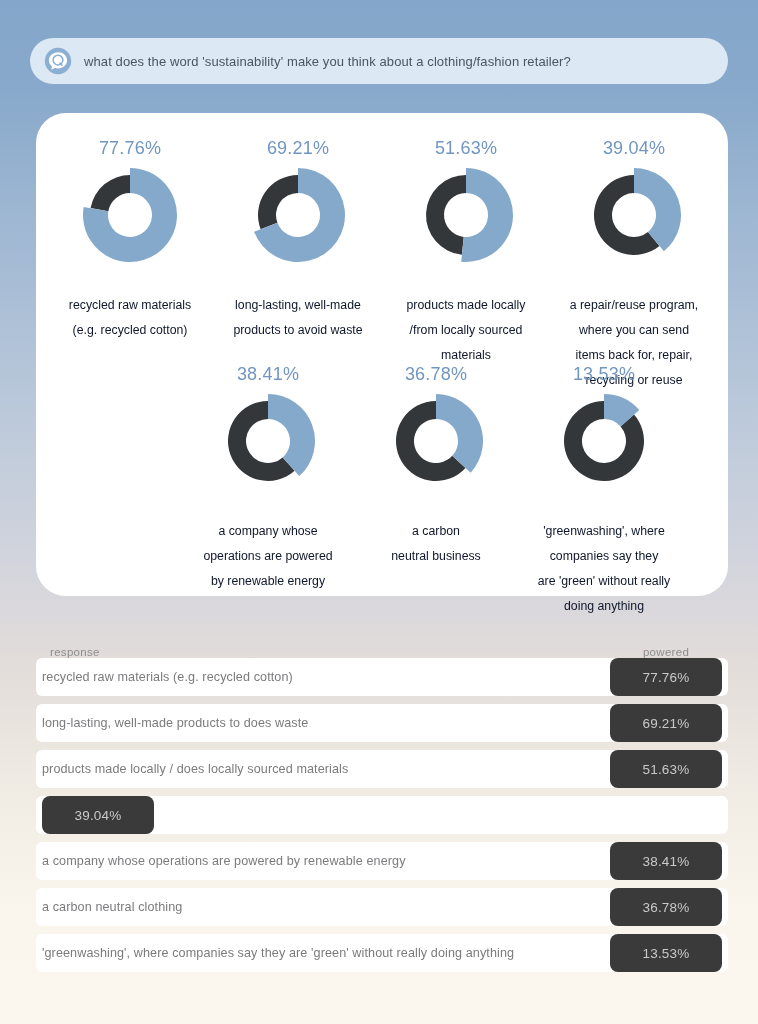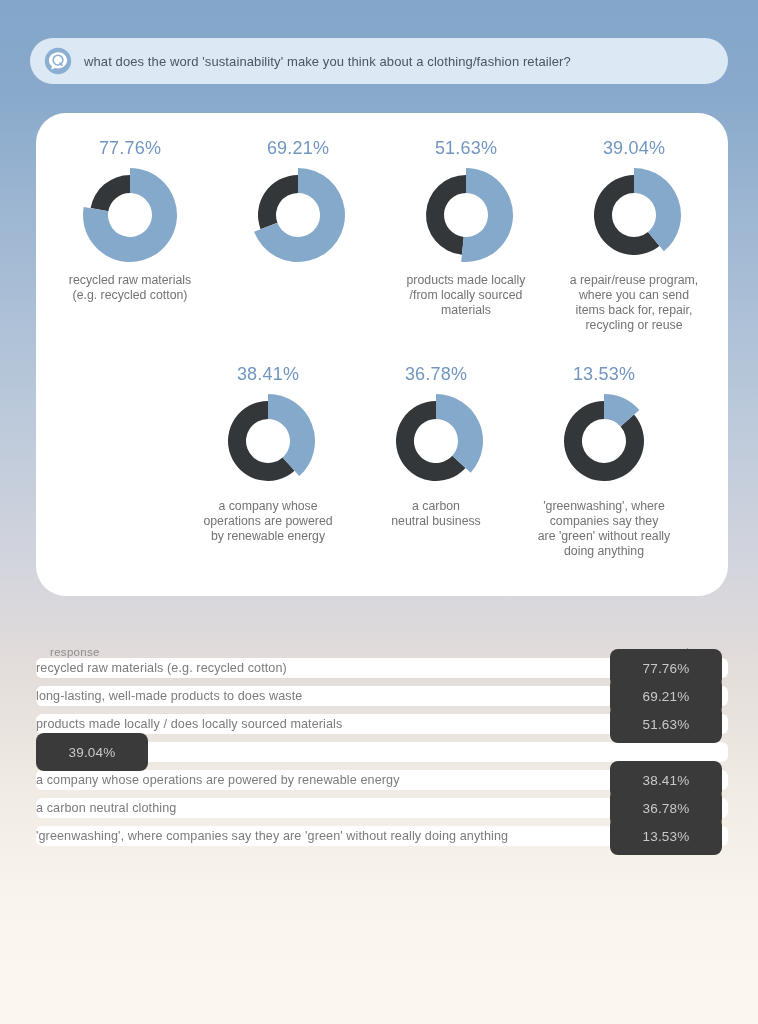--- a/index.html
+++ b/index.html
@@ -95,24 +95,24 @@
     margin-bottom: 6px;
     height: 22px;
     line-height: 22px;
   }
   .donut {
     width: 100px;
     height: 100px;
     display: block;
   }
   .chart-caption {
-    margin-top: 8px;
+    margin-top: 28px;
     font-size: 12.3px;
-    line-height: 15px;
-    color: #737373;
+    line-height: 25px;
+    color: #0f172a;
     text-align: center;
     width: 160px;
   }
 
   
   #table-area {
     position: absolute;
     left: 36px;
     top: 628px;
     width: 692px;
@@ -133,25 +133,25 @@
   #table-header .col-percent {
     width: 112px;
     text-align: center;
     font-size: 11.5px;
     color: #8d8d90;
     letter-spacing: 0.3px;
   }
   .table-row {
     display: flex;
     align-items: center;
-    height: 20px;
+    height: 38px;
     background: #ffffff;
     border-radius: 6px;
     margin-bottom: 8px;
-    padding-left: 0;
+    padding-left: 6px;
     padding-right: 6px;
     box-sizing: border-box;
   }
   .row-label {
     flex: 1;
     font-size: 12.6px;
     color: #7b7b7e;
     letter-spacing: 0.1px;
     white-space: nowrap;
     overflow: hidden;
@@ -198,20 +198,21 @@
         <div class="chart-caption">recycled raw materials<br>(e.g. recycled cotton)</div>
       </div>
       <div class="chart-cell">
         <div class="chart-pct">69.21%</div>
         <div>
           <svg class="donut" viewBox="0 0 100 100">
     <path d="M 12.61789207197176 64.23299008842655 A 40 40 0 0 1 49.99999999999999 10 L 49.99999999999999 28 A 22 22 0 0 0 29.439840639584467 57.8281445486346 Z" fill="#343739"></path>
     <path d="M 50 3 A 47 47 0 1 1 6.0760231845668216 66.72376335390119 L 29.439840639584467 57.8281445486346 A 22 22 0 1 0 50 28 Z" fill="#85a9ca"></path>
   </svg>
         </div>
+        <div class="chart-caption">long-lasting, well-made<br>products to avoid waste</div>
       </div>
       <div class="chart-cell">
         <div class="chart-pct">51.63%</div>
         <div>
           <svg class="donut" viewBox="0 0 100 100">
     <path d="M 45.91052104285683 89.79040288636298 A 40 40 0 0 1 49.99999999999999 10 L 49.99999999999999 28 A 22 22 0 0 0 47.750786573571254 71.88472158749964 Z" fill="#343739"></path>
     <path d="M 50 3 A 47 47 0 1 1 45.19486222535677 96.7537233914765 L 47.750786573571254 71.88472158749964 A 22 22 0 1 0 50 28 Z" fill="#85a9ca"></path>
   </svg>
         </div>
         <div class="chart-caption">products made locally<br>/from locally sourced<br>materials</div>

